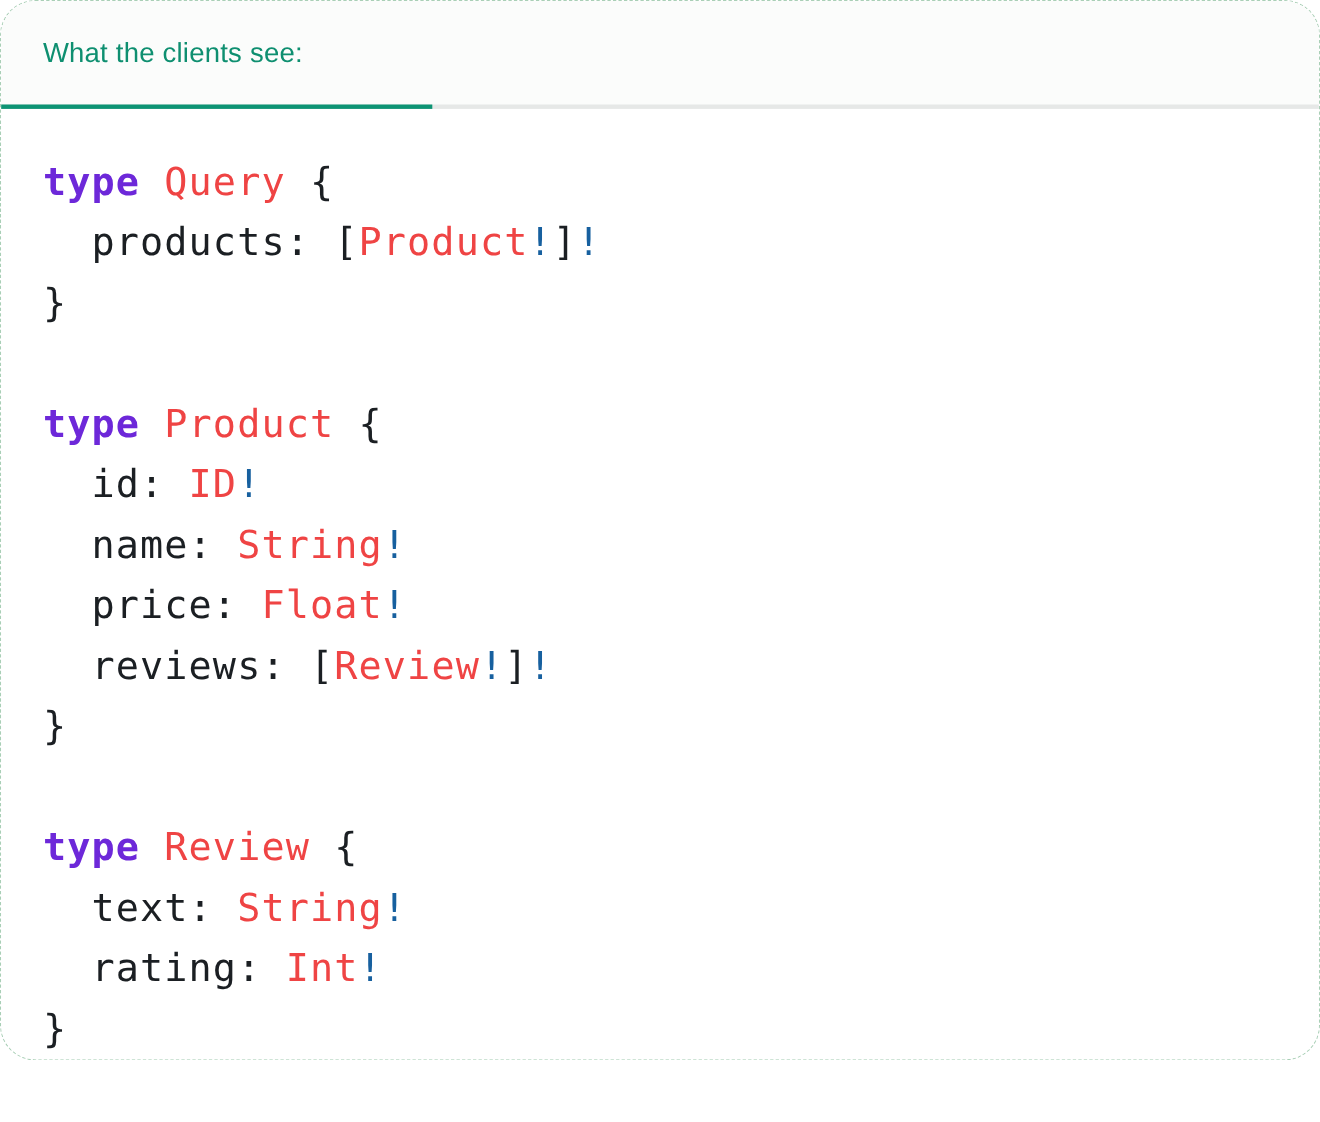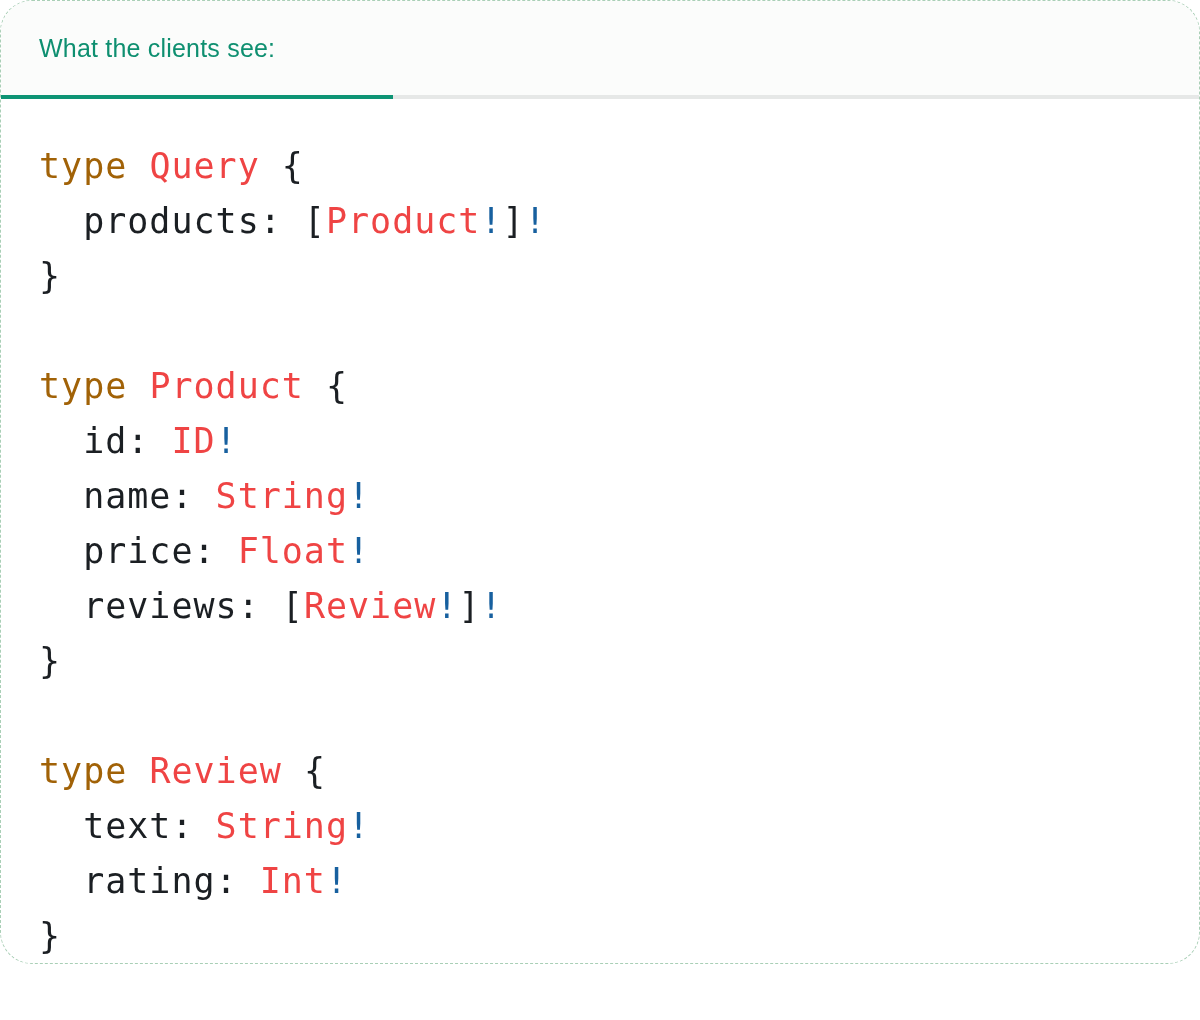--- a/index.html
+++ b/index.html
@@ -56,21 +56,21 @@
     padding: 40px 30px 0 38px;
     font-family: "DejaVu Sans Mono", "Liberation Mono", monospace;
     font-size: 35px;
     line-height: 55px;
     letter-spacing: 1px;
     font-weight: 500;
     color: #1b1f23;
     white-space: pre;
   }
   .code-line { height: 55px; }
-  .tok-kw { color: #a16207; }
+  .tok-kw { color: #6d28d9; font-weight: bold; }
   .tok-ty { color: #ef4444; }
   .tok-b  { color: #17609f; }
   .tok-p  { color: #1b1f23; }
 </style>
 </head>
 <body>
 
 <div class="panel">
   <div class="tabbar">
     <div class="tab">

